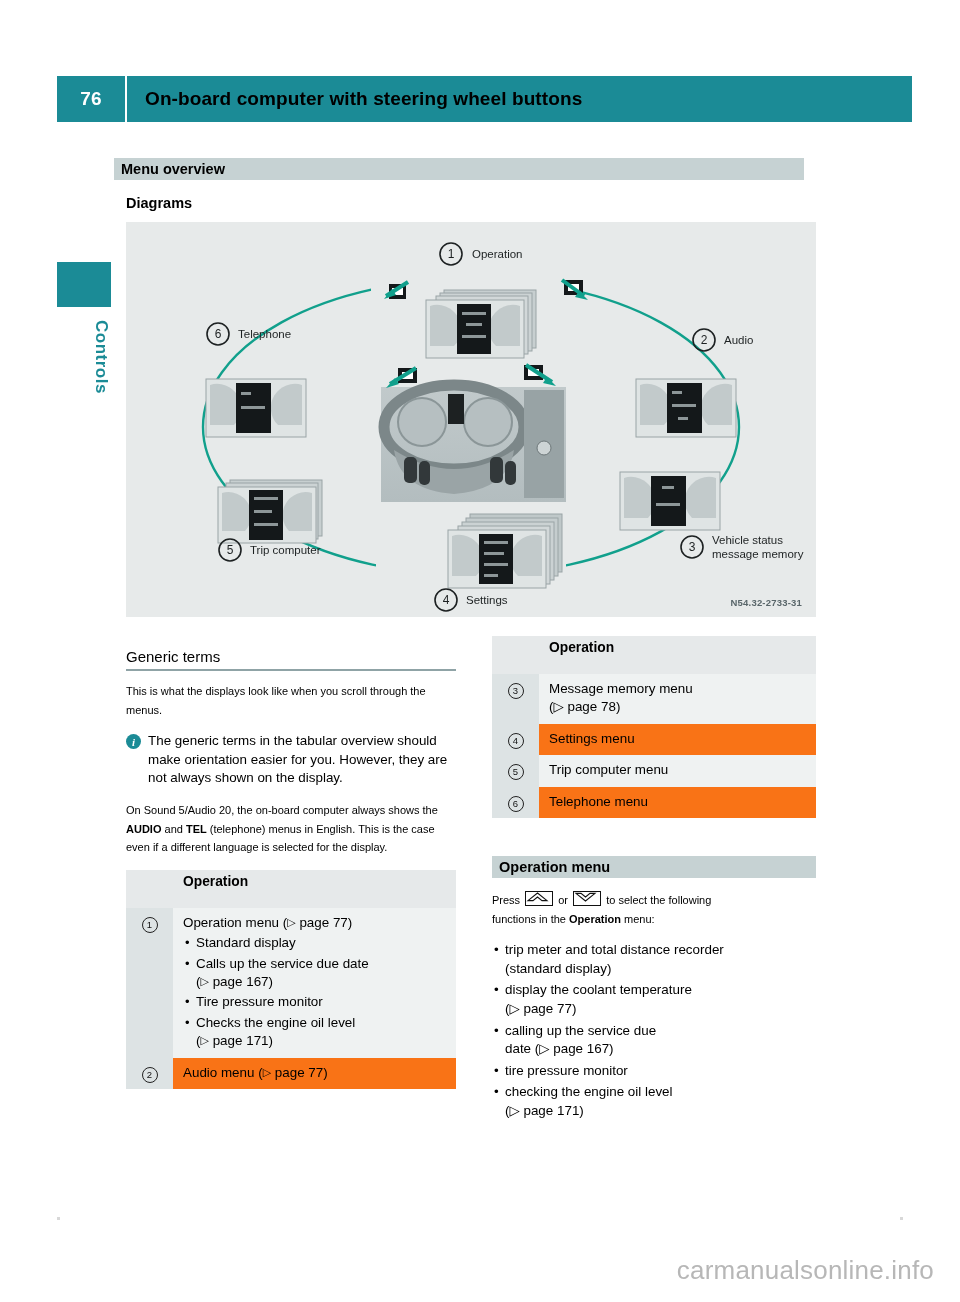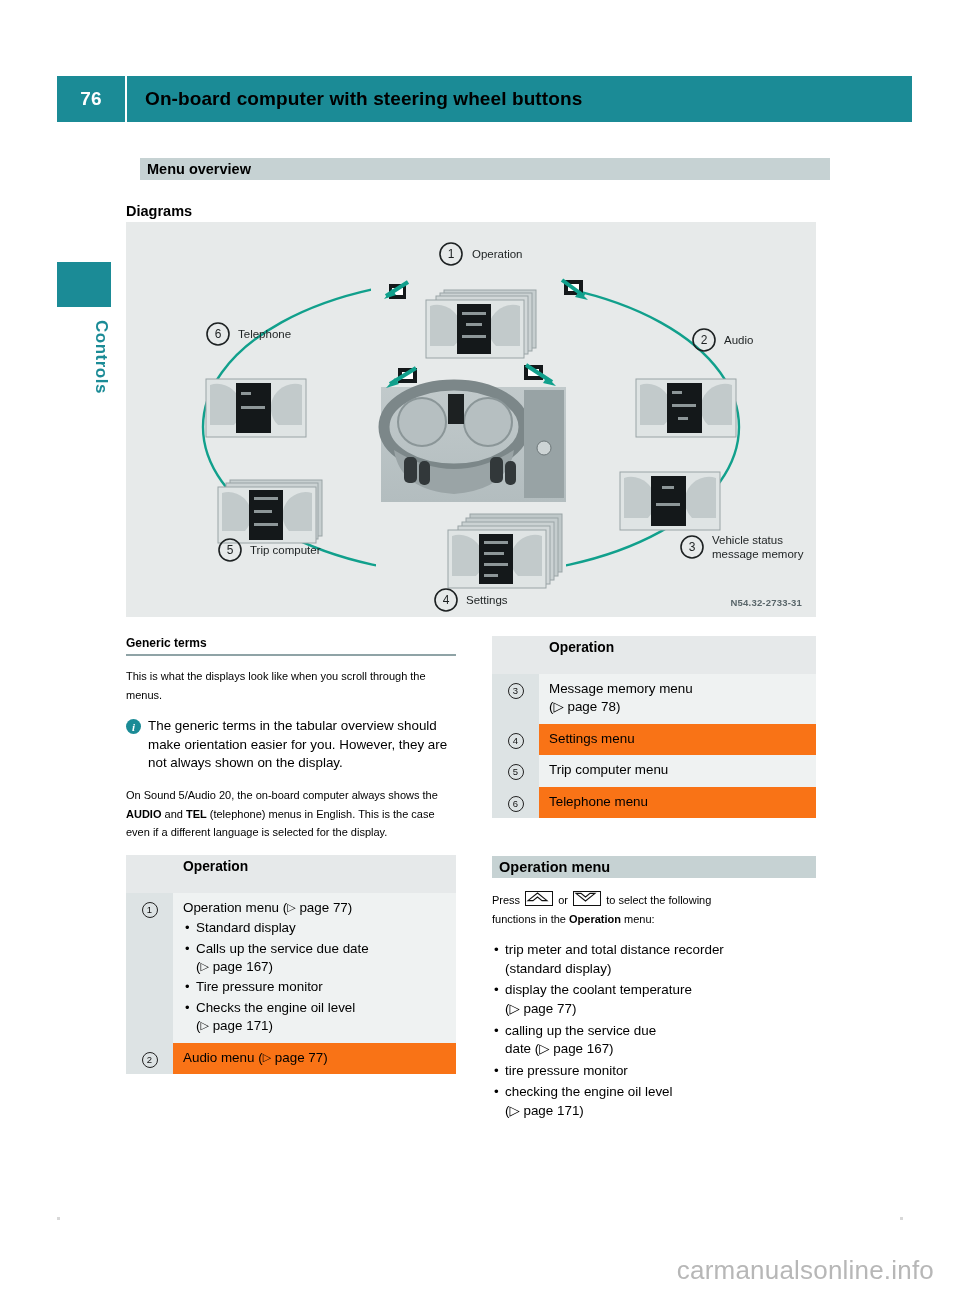--- a/index.html
+++ b/index.html
@@ -35,44 +35,44 @@
     background:#1b8b96;
   }
   #tab-label{
     position:absolute; left:57px; top:320px; width:54px;
     color:#1b8b96; font-size:17px; font-weight:700;
     writing-mode:vertical-rl; text-orientation:mixed;
     letter-spacing:.5px;
   }
   
   #menu-overview-bar{
-    position:absolute; left:140px; top:158px; width:690px; height:22px;
+    position:absolute; left:114px; top:158px; width:690px; height:22px;
     background:#c6d2d3;
     display:flex; align-items:center;
   }
   #menu-overview-bar span{font-size:14.5px; font-weight:700; padding-left:7px;}
   #diagrams-head{
     position:absolute; left:126px; top:195px; width:690px;
   }
-  #diagrams-head .t{font-size:14.5px;font-weight:700;display:block;padding-bottom:12px;margin-top:8px;}
+  #diagrams-head .t{font-size:14.5px;font-weight:700;display:block;padding-bottom:12px;}
   #diagrams-head .rule{height:2px;background:#8fa3a6;width:100%;}
   
   #figure{
     position:absolute; left:126px; top:222px; width:690px; height:395px;
     background:#e7eaea; overflow:hidden;
   }
   #fig-id{
     position:absolute; right:14px; bottom:9px;
     font-size:9.5px; font-weight:700; color:#59666a;
     font-family:"Liberation Sans", sans-serif; letter-spacing:.2px;
   }
   
   #col-left{position:absolute; left:126px; top:636px; width:330px;}
   #col-right{position:absolute; left:492px; top:636px; width:324px;}
-  .sub-head{font-size:12px; font-weight:700;}
+  .sub-head{font-size:15px; font-weight:400;margin-top:12px;}
   .sub-rule{height:2px;background:#8fa3a6;margin-top:4px;margin-bottom:11px;}
   p.body{font-size:11px; line-height:18.6px; margin:0 0 13px 0;}
   
   .note{display:flex; margin:0 0 13px 0;}
   .note .ico{
     flex:0 0 auto; width:15px; height:15px; border-radius:50%;
     background:#1b8b96; color:#fff; font-size:11px; font-weight:700;
     display:flex; align-items:center; justify-content:center;
     margin-top:2px; margin-right:7px; font-style:italic;
     font-family:"Liberation Serif", serif;

